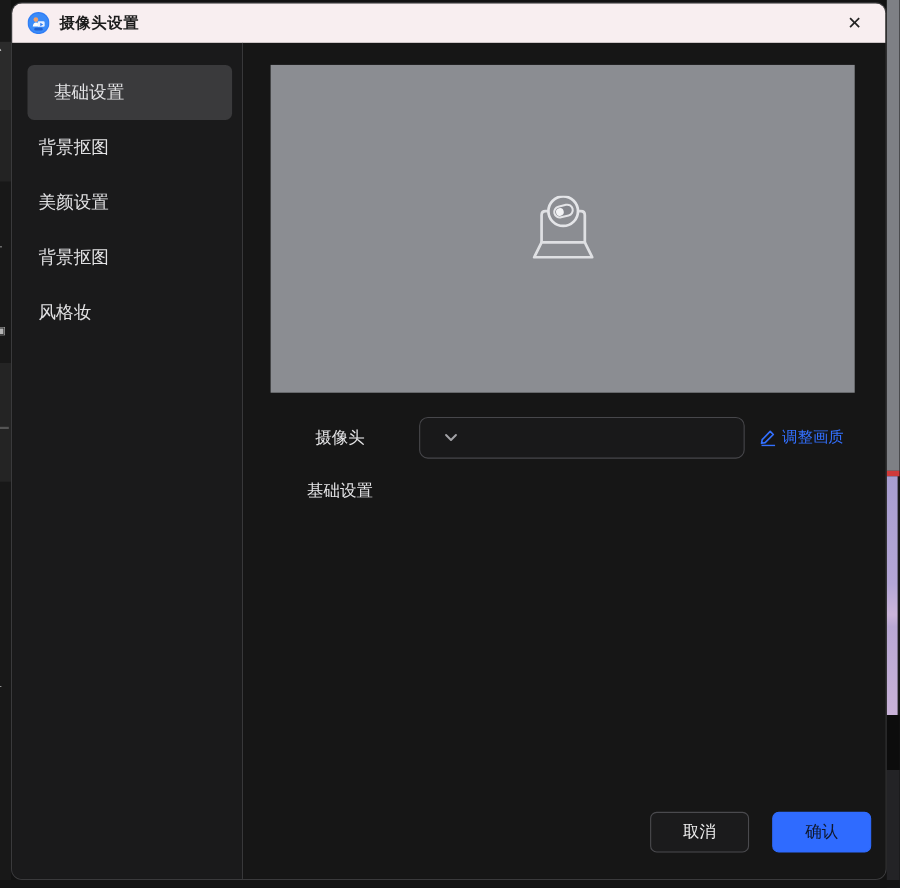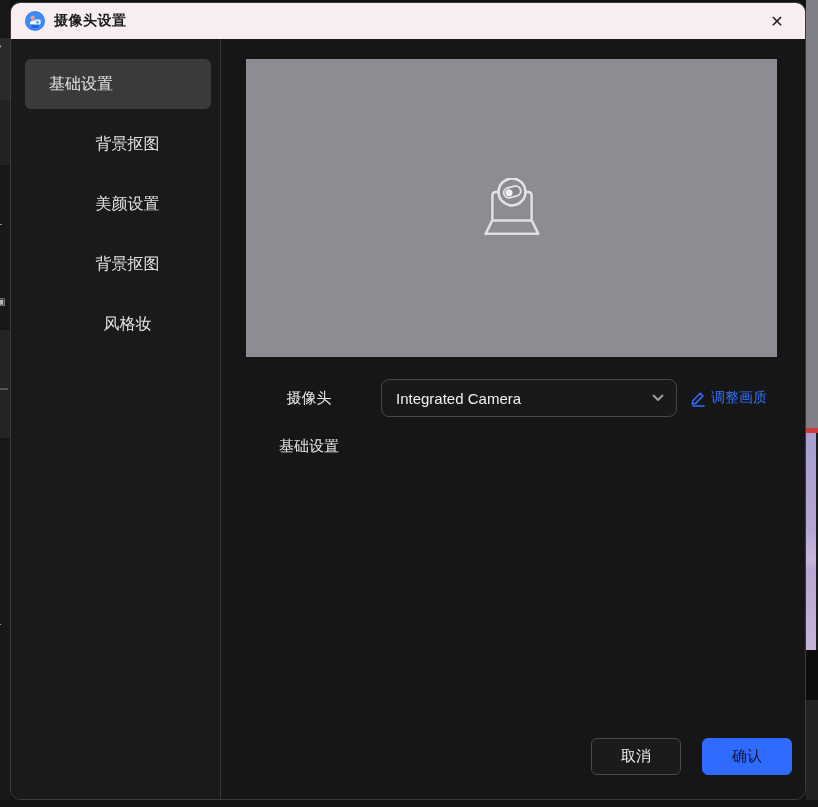--- a/index.html
+++ b/index.html
@@ -49,38 +49,38 @@
 
   .dialog-body{ flex:1; display:flex; min-height:0;}
 
   
   .sidebar{ width:210px; flex:0 0 auto; background:#1a1a1b;
     border-right:1px solid #38383a; padding-top:20px;}
   .side-item{ height:50px; display:flex; align-items:center;
     padding-left:24px; font-size:16px; color:#e3e3e5; cursor:pointer;
     border-radius:6px; margin:0 9px 0 14px;}
   .side-item.selected{ background:#3a3a3c;}
-  .side-item:not(.selected){ padding-left:24px; margin:10px;justify-content:center; }
+  .side-item:not(.selected){ padding-left:24px; margin:0; }
 
   
   .content{ flex:1; position:relative; background:#161616;}
   .preview{ margin:20px 0 0 25px; width:531px; height:298px; background:#8b8d92;
     display:flex; align-items:center; justify-content:center;}
 
   .form{ margin-top:22px; }
   .form-row{ display:flex; align-items:center; margin:0 0 10px 16px; height:38px;}
   .form-label{ width:144px; font-size:15px; color:#e6e6e8; flex:0 0 auto;text-align:center;}
   .select{ width:296px; height:38px; background:#19191a; border:1px solid #47474b;
     border-radius:8px; display:flex; align-items:center; padding:0 12px 0 14px;
     cursor:pointer; flex:0 0 auto;}
   .select-value{ font-size:15px; color:#f0f0f1; flex:1; white-space:nowrap;
     overflow:hidden; text-overflow:ellipsis;}
   .chevron{ flex:0 0 auto; margin-left:8px; display:flex;}
 
-  .quality-link{ display:flex; align-items:flex-end; margin-left:13px; cursor:pointer;}
+  .quality-link{ display:flex; align-items:flex-start; margin-left:13px; cursor:pointer;}
   .quality-link .txt{ font-size:14px; color:#3370ff; margin-left:4px;}
 
   
   .footer{ position:absolute; right:13px; bottom:24px; display:flex; gap:21px;}
   .btn{ width:90px; height:37px; border-radius:6px; display:flex; align-items:center;
     justify-content:center; font-size:15px; cursor:pointer;}
   .btn-cancel{ background:#1b1b1c; border:1px solid #4a4a4e; color:#efefef;}
   .btn-confirm{ background:#2f6bff; border:1px solid #2f6bff; color:#0f172a;}
 </style>
 </head>
@@ -159,21 +159,20 @@
             <circle cx="26" cy="13.5" r="3.4" fill="#f2f3f5"></circle>
           </g>
         </svg>
       </div>
 
       <div class="form">
 
         <div class="form-row">
           <span class="form-label">摄像头</span>
           <div class="select">
-            <span class="select-value">Integrated Camera</span>
             <span class="chevron">
               <svg width="12" height="8" viewBox="0 0 12 8">
                   <polyline points="1.5,1.5 6,6 10.5,1.5" fill="none" stroke="#a2a2a6" stroke-width="1.8" stroke-linecap="round" stroke-linejoin="round"></polyline>
                 </svg>
             </span>
           </div>
           <div class="quality-link">
             <svg width="17" height="17" viewBox="0 0 17 17">
               <path d="M10.2 3.2 L13 6 L5.6 13.4 L2.3 14 L2.9 10.7 Z" fill="none" stroke="#3370ff" stroke-width="1.5" stroke-linejoin="round"></path>
               <line x1="2.3" y1="16" x2="14.6" y2="16" stroke="#3370ff" stroke-width="1.5"></line>

